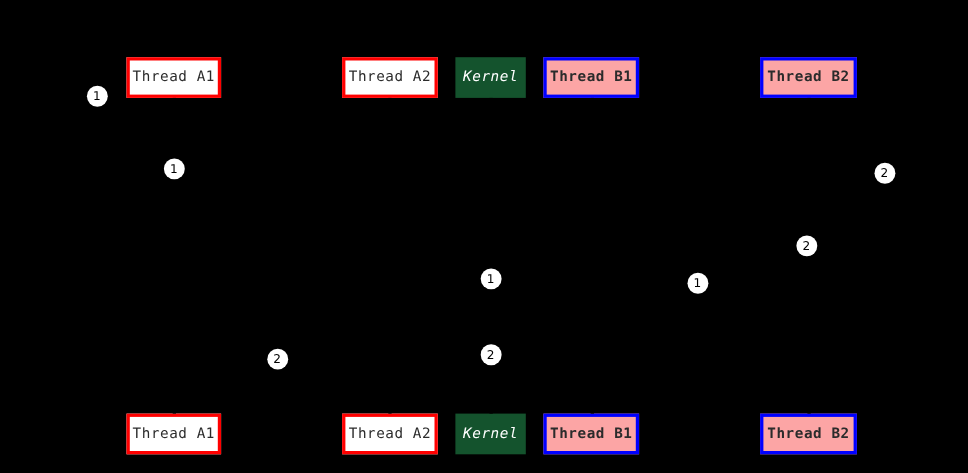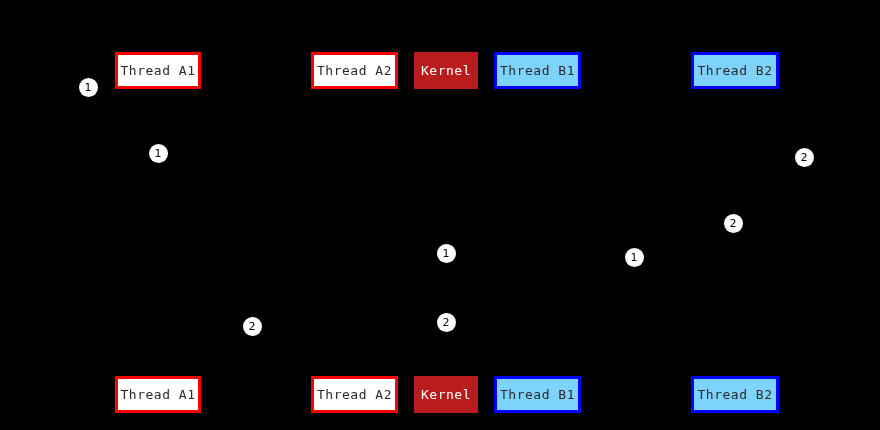--- a/index.html
+++ b/index.html
@@ -28,28 +28,30 @@
     white-space: nowrap;
     line-height: 1;
   }
   .lane-box.style-red {
     background: #ffffff;
     border: 3px solid #ff0000;
     color: #2b2b2b;
     text-align: right;
   }
   .lane-box.style-blue {
-    background: #7dd3fc;
+    background: #fca5a5;
     border: 3px solid #0000ff;
     color: #2b2b2b;
+    font-weight: bold;
   }
   .lane-box.style-solid-blue {
-    background: #b91c1c;
+    background: #14532d;
     border: 0px solid #0000ff;
     color: #ffffff;
+    font-style: italic;
   }
   .lifeline {
     position: absolute;
     width: 1px;
     background: #000000;
   }
   .tick {
     position: absolute;
     width: 3px;
     height: 4px;

